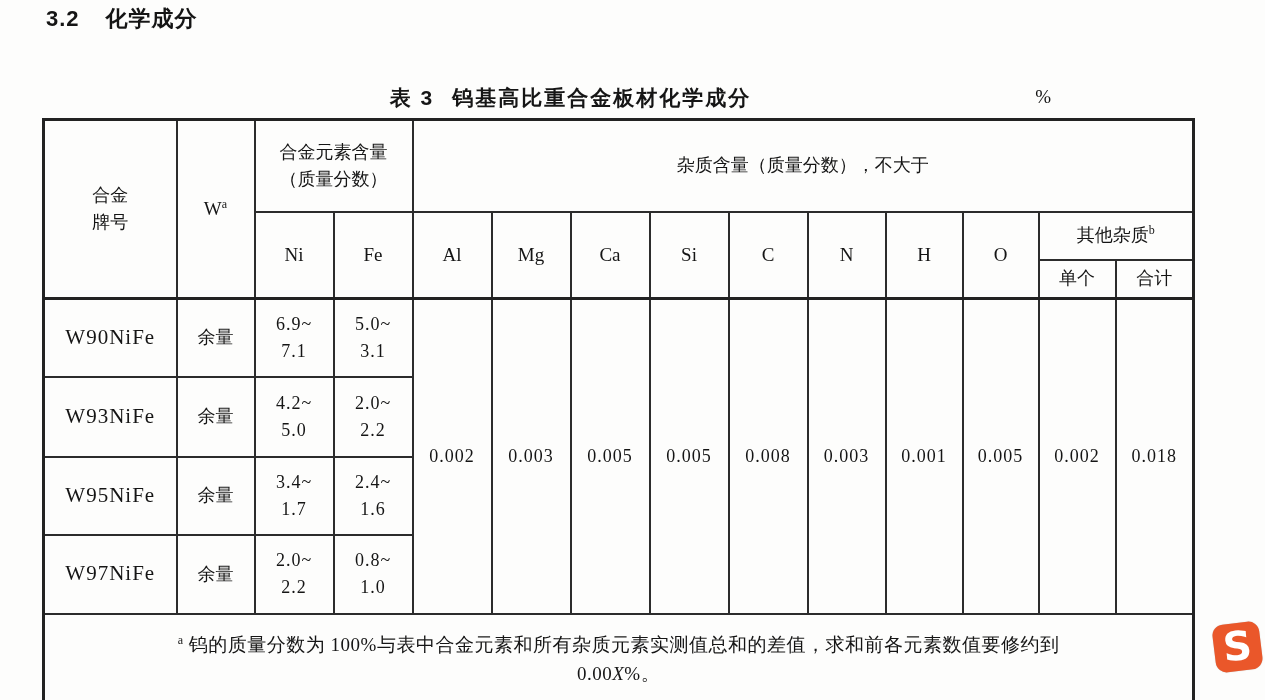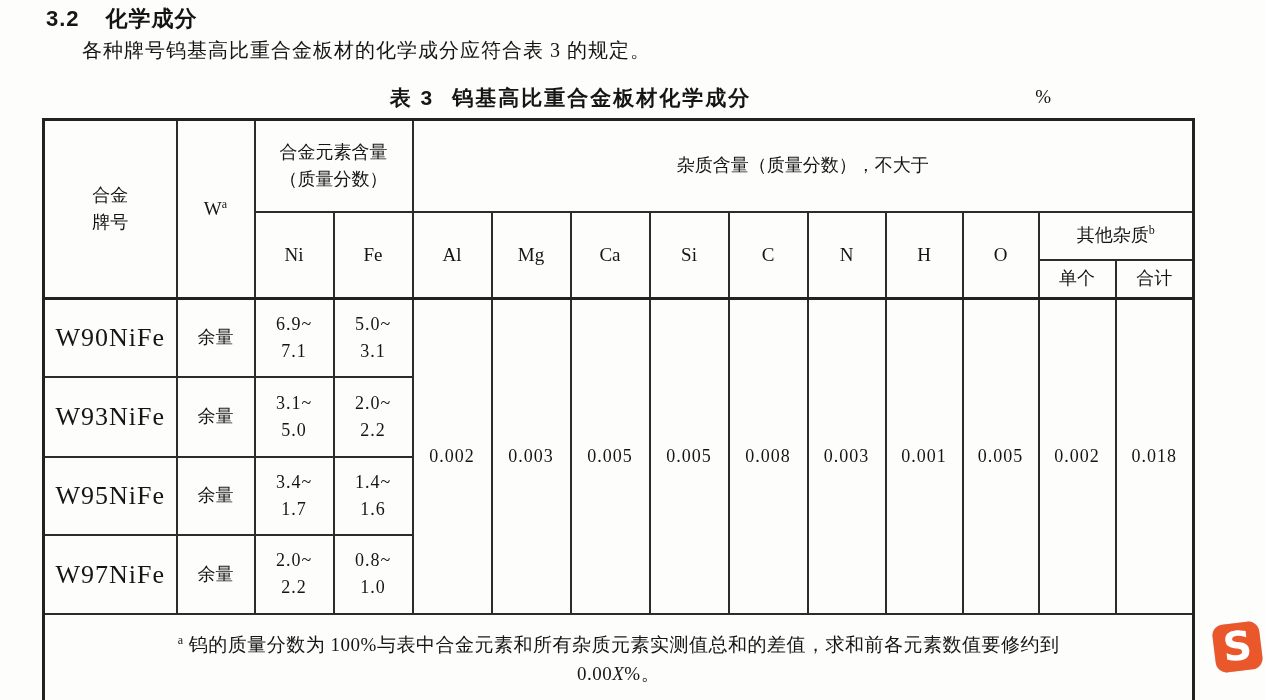--- a/index.html
+++ b/index.html
@@ -44,21 +44,21 @@
     font-size:18px;
   }
   table.comp th,table.comp td{
     border:2px solid #2c2c2c;
     text-align:center;vertical-align:middle;
     font-weight:normal;padding:0;
     line-height:1.5;
   }
   tr.body-first > th, tr.body-first > td{border-top:3px solid #222;}
   .two-line{line-height:2.0;}
-  .grade{letter-spacing:1px;font-size:26px;}
+  .grade{letter-spacing:1px;font-size:21px;}
   .elem{font-size:19px;}
   .val{font-size:18px;letter-spacing:1px;}
   .range{line-height:38px;font-size:18px;letter-spacing:1px;}
   sup.mark{font-size:12px;vertical-align:super;line-height:0;}
 
   
   td.footnote-cell{
     text-align:left;vertical-align:top;
     padding:11px 20px 0 70px;
     font-size:19px;line-height:33px;letter-spacing:0.5px;
@@ -83,21 +83,20 @@
 </head>
 <body>
 
 <div class="page">
 
   <div class="section-heading">
     <span>3.2</span>
     <span>化学成分</span>
   </div>
 
-  <div class="intro">各种牌号钨基高比重合金板材的化学成分应符合表 3 的规定。</div>
 
   <div class="caption-row">
     <div class="caption">
       <span class="tbl-label">表 3</span><span>钨基高比重合金板材化学成分</span>
     </div>
     <div class="unit">%</div>
   </div>
 
   <table class="comp">
     <colgroup>
@@ -174,38 +173,38 @@
       <td rowspan="4" class="val">0.001</td>
       <td rowspan="4" class="val">0.005</td>
       <td rowspan="4" class="val">0.002</td>
       <td rowspan="4" class="val">0.018</td>
     </tr>
 
     <tr style="height:80px">
       <td class="grade">W93NiFe</td>
       <td>余量</td>
       <td class="range">
-        <span>3.1~</span><br>
+        <span>4.2~</span><br>
         <span>5.0</span>
       </td>
       <td class="range">
         <span>2.0~</span><br>
         <span>2.2</span>
       </td>
     </tr>
 
     <tr style="height:78px">
       <td class="grade">W95NiFe</td>
       <td>余量</td>
       <td class="range">
         <span>3.4~</span><br>
         <span>1.7</span>
       </td>
       <td class="range">
-        <span>1.4~</span><br>
+        <span>2.4~</span><br>
         <span>1.6</span>
       </td>
     </tr>
 
     <tr style="height:79px">
       <td class="grade">W97NiFe</td>
       <td>余量</td>
       <td class="range">
         <span>2.0~</span><br>
         <span>2.2</span>

